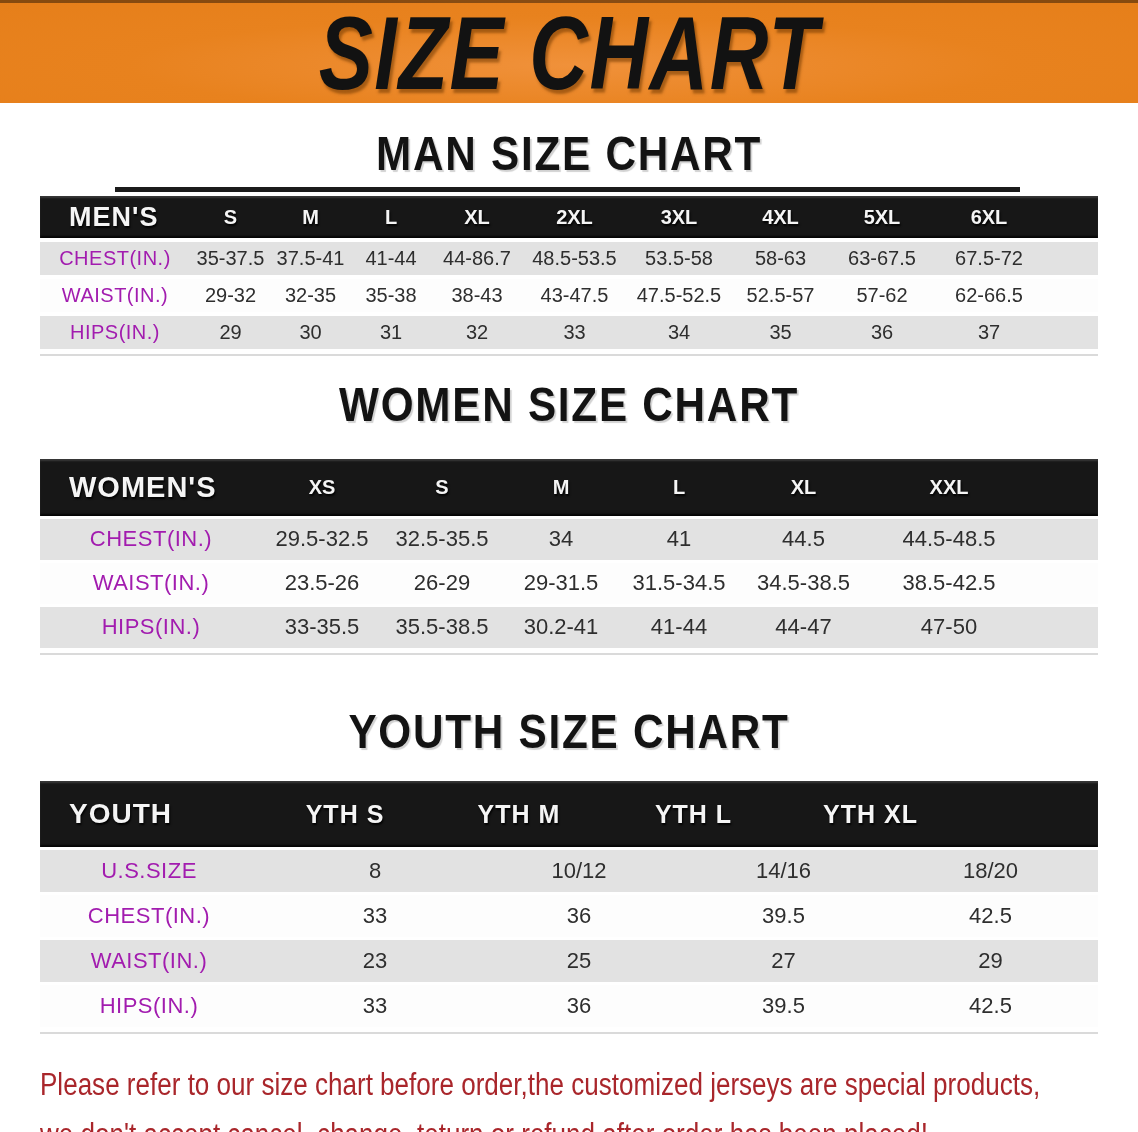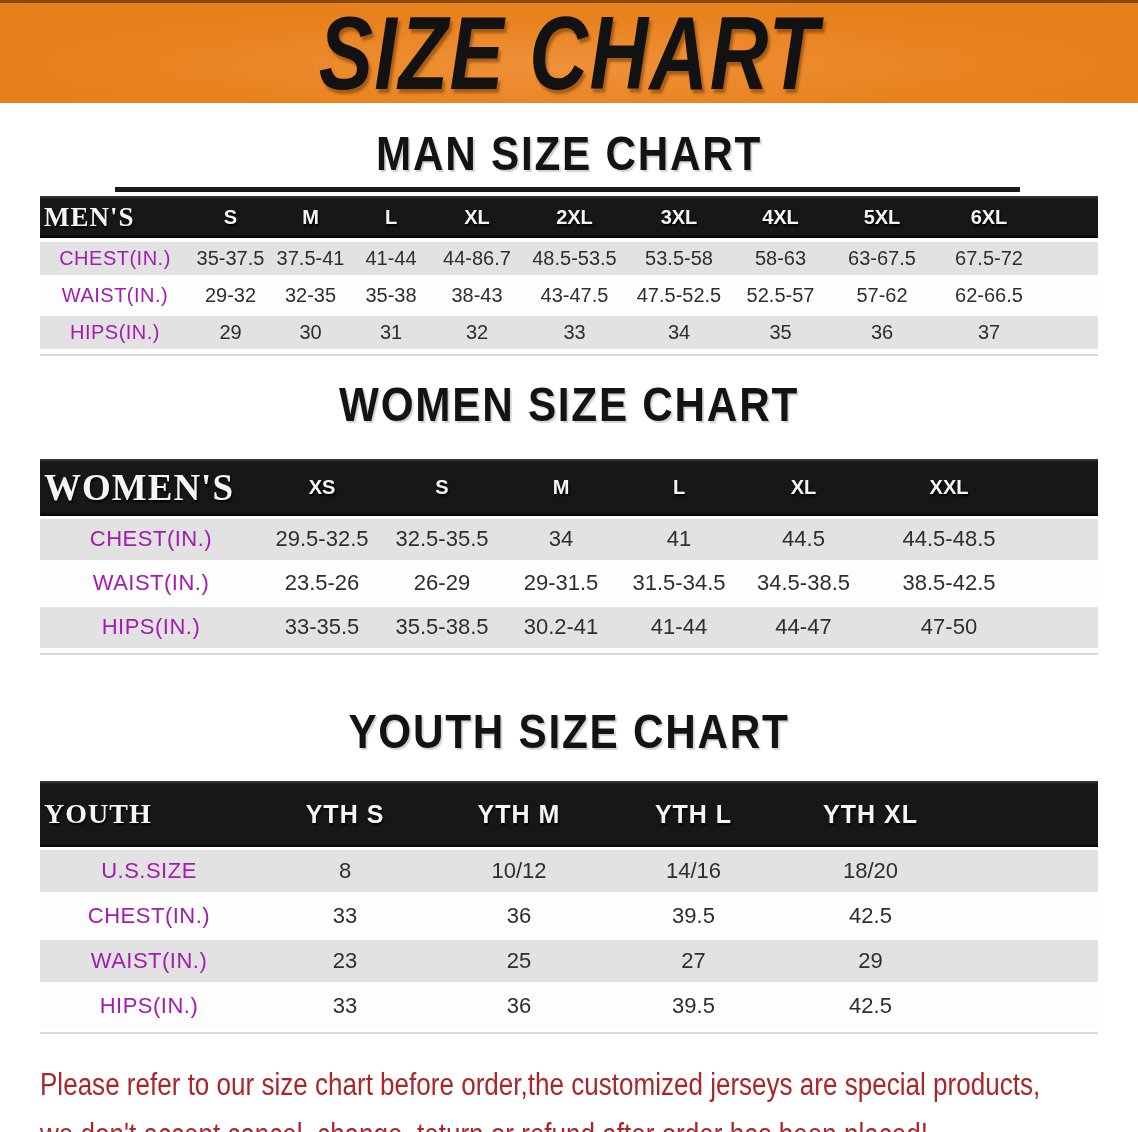--- a/index.html
+++ b/index.html
@@ -76,34 +76,33 @@
   .cell { text-align: center; white-space: nowrap; }
   .hcell {
     font-weight: bold;
     text-shadow: 1px 2px 2px rgba(0,0,0,0.9);
   }
   .men   .hcell { font-size: 20px; }
   .women .hcell { font-size: 20px; }
   .youth .hcell { font-size: 25px; letter-spacing: 1px; }
 
   .hcell.corner {
-    text-align: left; padding-left: 4px;
+    text-align: left; padding-left: 29px;
     letter-spacing: 1px;
-    font-family: Liberation Serif, serif;
   }
   .men   .corner { font-size: 27px; }
-  .women .corner { font-size: 37px; }
+  .women .corner { font-size: 29px; }
   .youth .corner { font-size: 28px; }
 
   .tdata { color: #2e2e2e; }
   .tdata.gray  { background: #e2e2e2; }
   .tdata.white { background: #fdfdfd; }
   .men   .tdata { height: 33px; margin-top: 4px; font-size: 20px; }
   .women .tdata { height: 41px; margin-top: 3px; font-size: 22px; }
-  .youth .tdata { height: 42px; margin-top: 3px; font-size: 22px; }
+  .youth .tdata { height: 42px; margin-top: 3px; font-size: 22px; gap: 30px; }
 
   .row-label { color: #a21caf; letter-spacing: 0.5px; }
 
   
   .footer { margin: 26px 0 0 40px; }
   .footer p {
     color: #a9262b;
     font-size: 31px;
     line-height: 50px;
     transform: scaleX(0.84);

